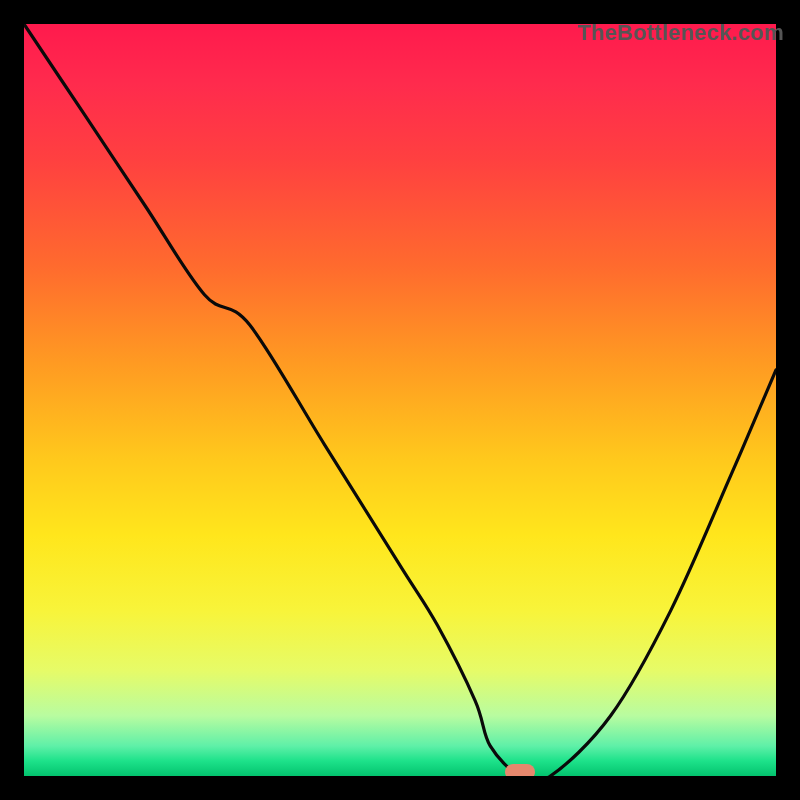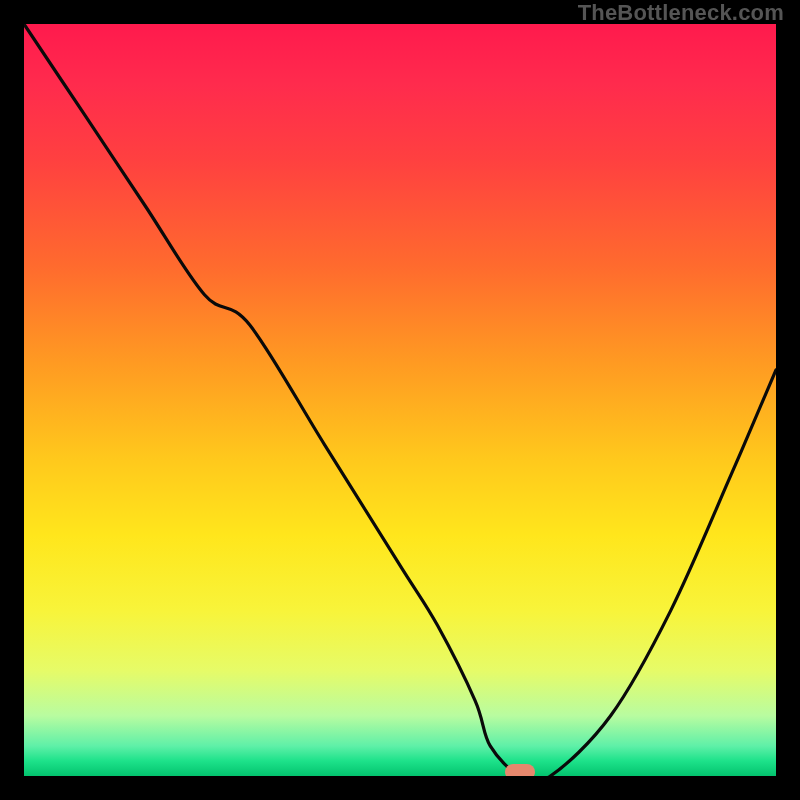--- a/index.html
+++ b/index.html
@@ -12,21 +12,21 @@
     font-family: Arial, Helvetica, sans-serif;
   }
   .frame {
     position: relative;
     width: 800px;
     height: 800px;
     background: #000;
   }
   .watermark {
     position: absolute;
-    top: 0;
+    top: 20px;
     right: 16px;
     color: #555;
     font-size: 22px;
     font-weight: 600;
     letter-spacing: 0.2px;
     z-index: 30;
   }
   .plot-outer {
     position: absolute;
     left: 24px;

